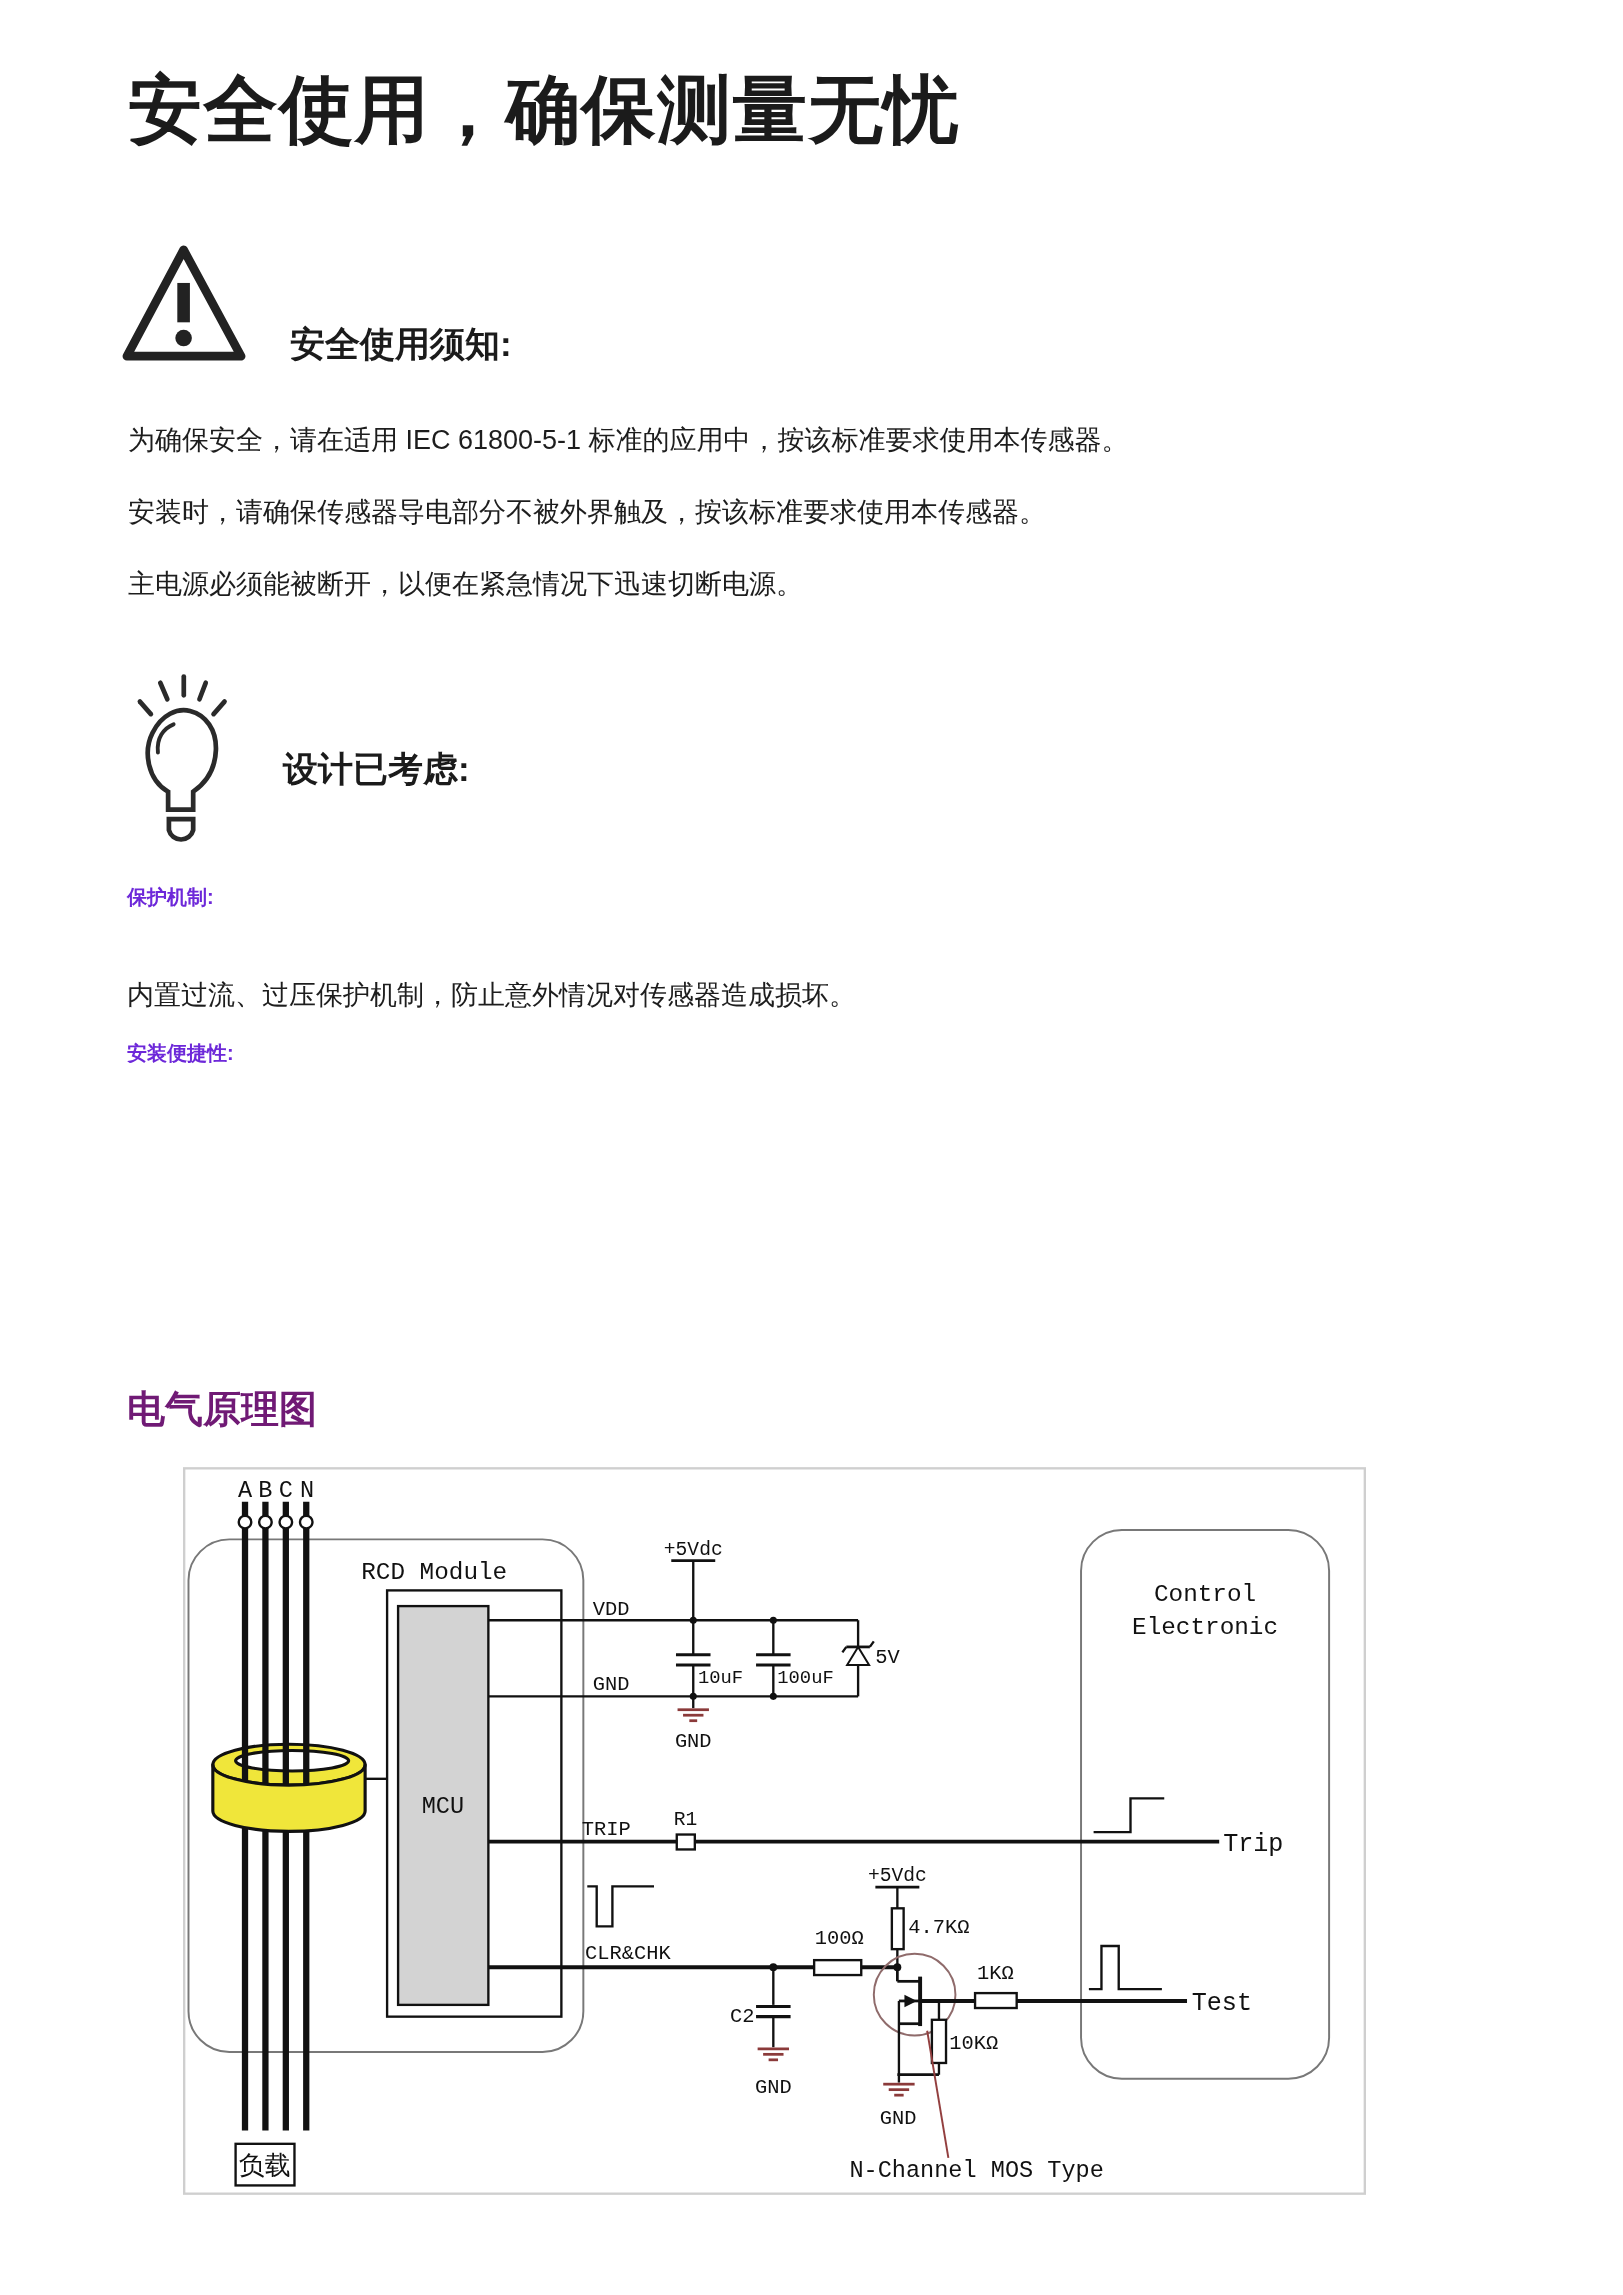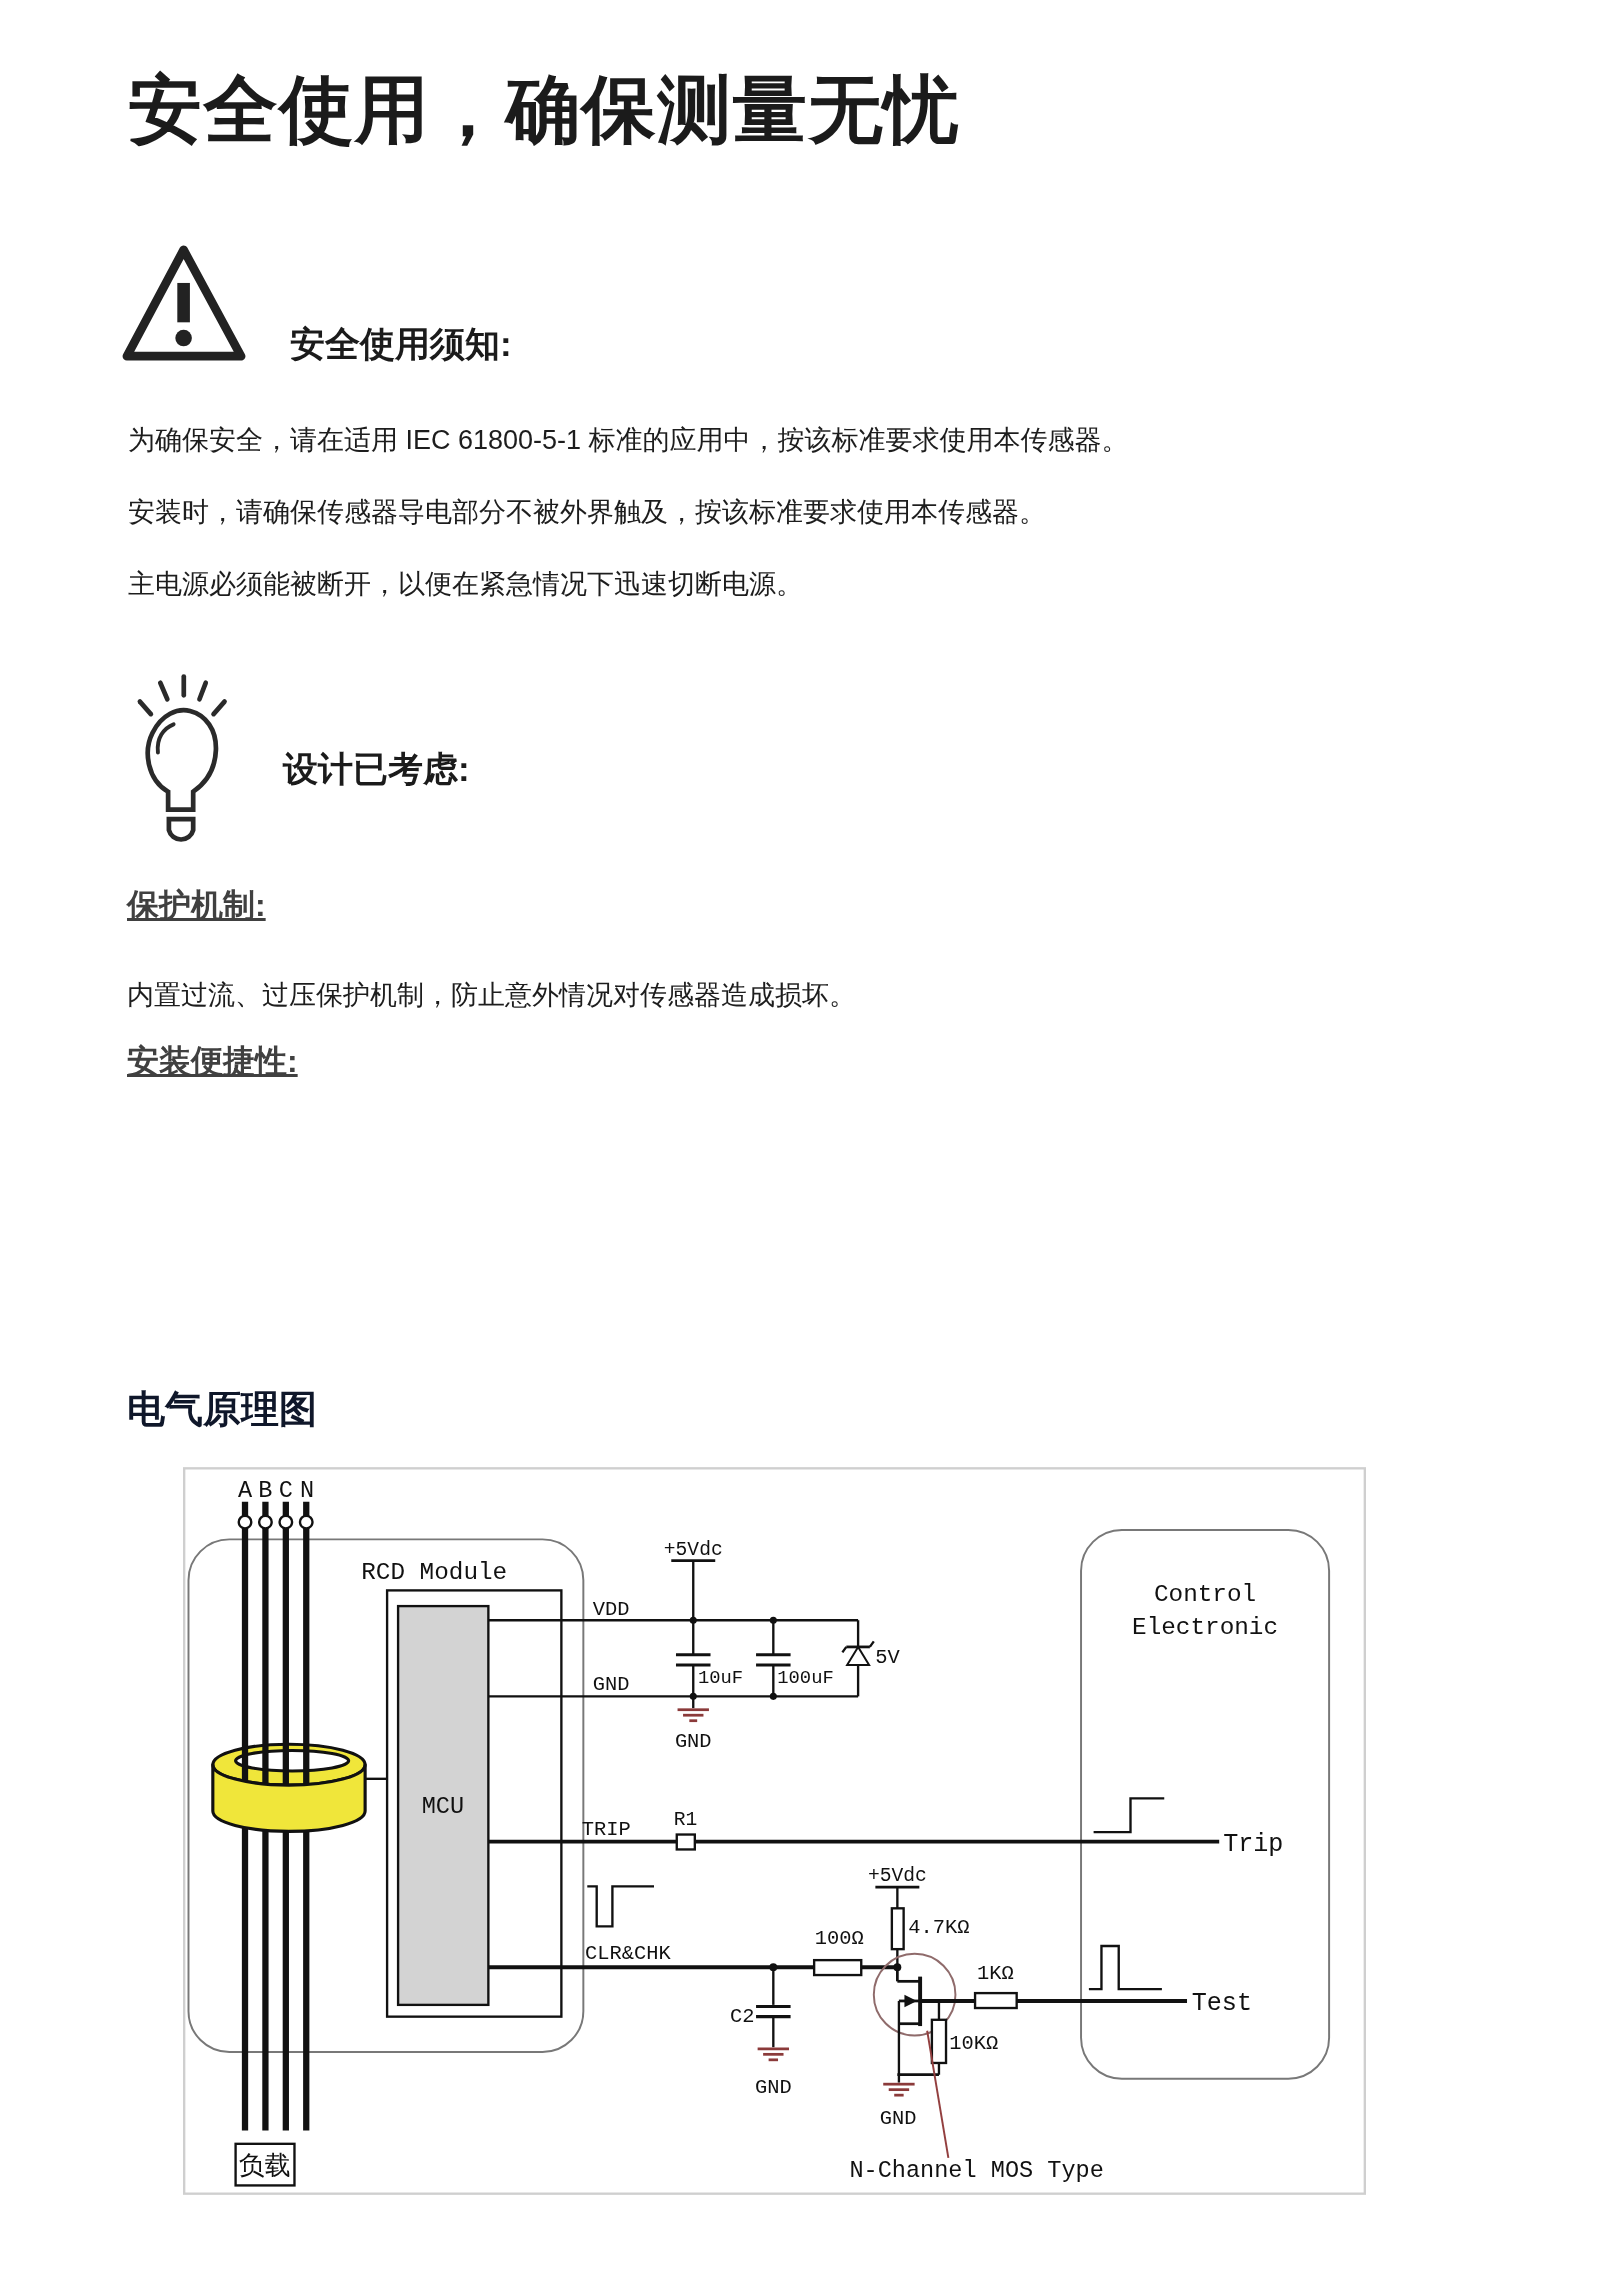--- a/index.html
+++ b/index.html
@@ -2,23 +2,23 @@
 <html style="font-size:12.6px"><head>
 <meta charset="utf-8">
 <style>
   html,body{margin:0;padding:0;background:#ffffff;}
   #page{position:relative;width:1394px;height:2295px;background:#ffffff;overflow:hidden;
         font-family:"Liberation Sans","DejaVu Sans",sans-serif;color:#1e1e1e;}
   .abs{position:absolute;}
   .page-title{left:128px;top:61px;font-size:74px;font-weight:900;letter-spacing:1.6px;color:#1b1b1b;}
   .sec-heading{font-size:35px;font-weight:800;color:#1b1b1b;}
   .para{font-size:27px;color:#1d1d1d;line-height:72px;white-space:nowrap;}
-  .sub-label{font-size:32px;font-weight:800;color:#404040;text-decoration:underline;}
+  .sub-label{font-size:20px;font-weight:800;color:#6d28d9;}
   .sub-text{font-size:27px;color:#1d1d1d;white-space:nowrap;margin-top:13px;}
-  .diagram-heading{font-size:38px;font-weight:800;color:#0f172a;}
+  .diagram-heading{font-size:38px;font-weight:800;color:#701a75;}
   svg text{font-family:"Liberation Mono","DejaVu Sans Mono",monospace;fill:#111;}
   svg .cjk{font-family:"Liberation Sans","DejaVu Sans",sans-serif;}
 </style>
 </head>
 <body>
 
 <div id="page">
 
   <div class="abs page-title">安全使用，确保测量无忧</div>
 

